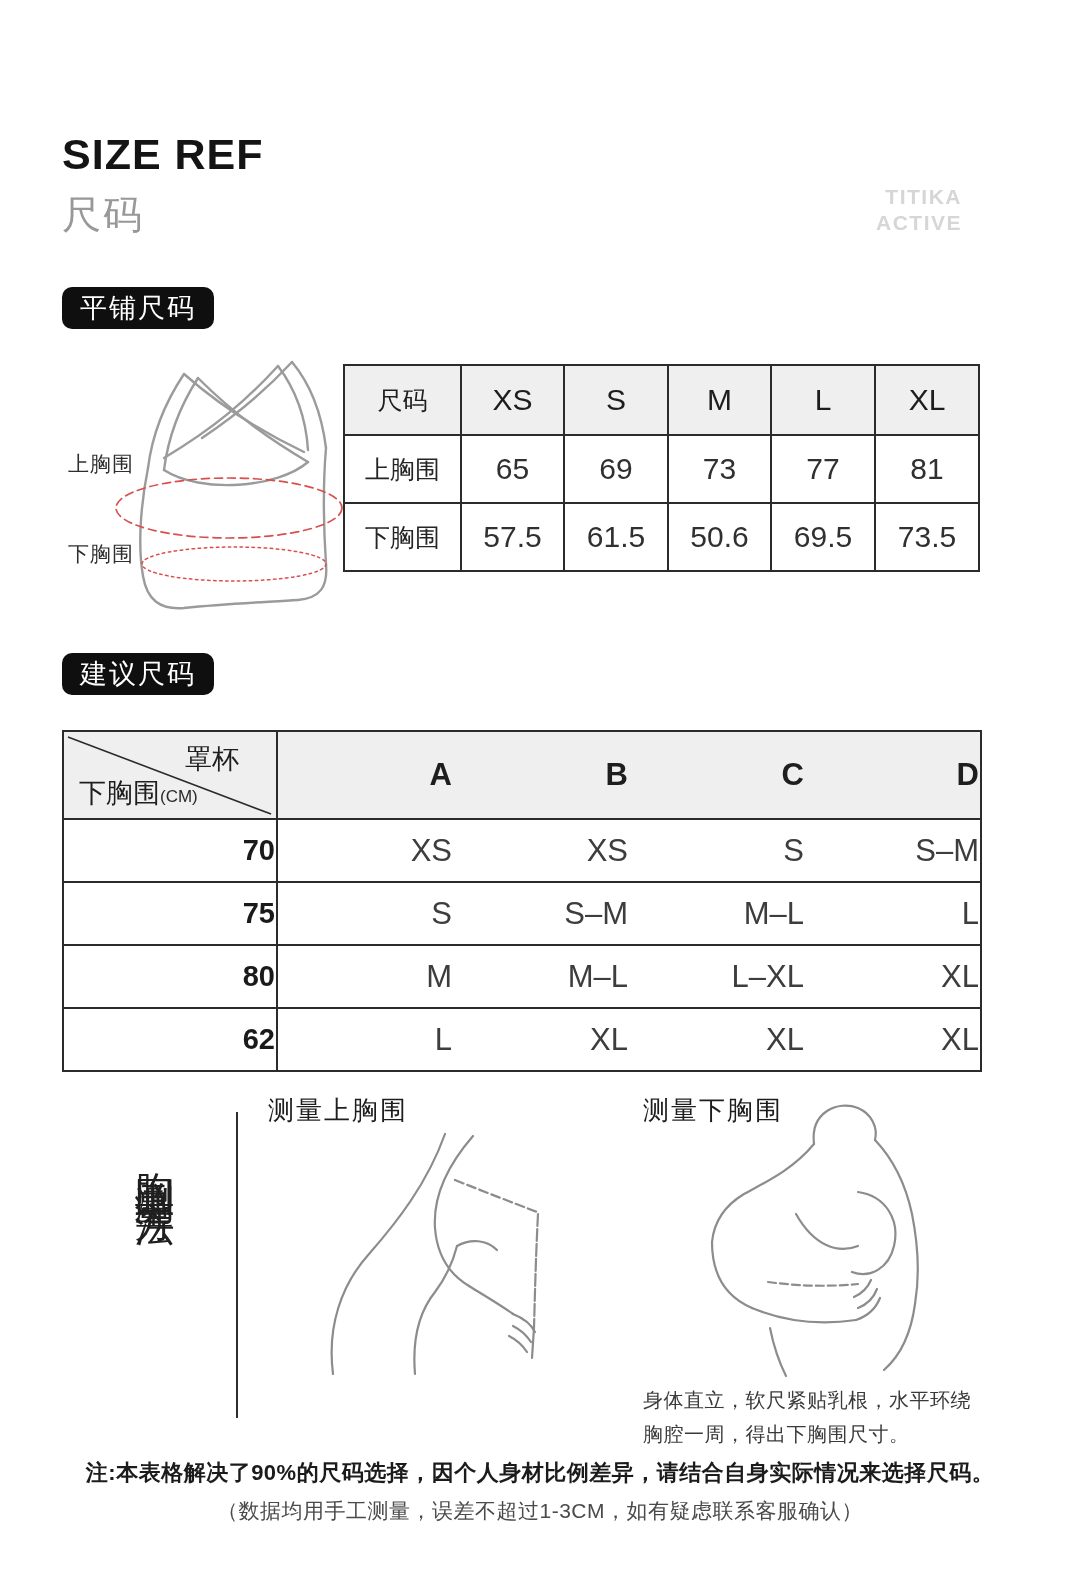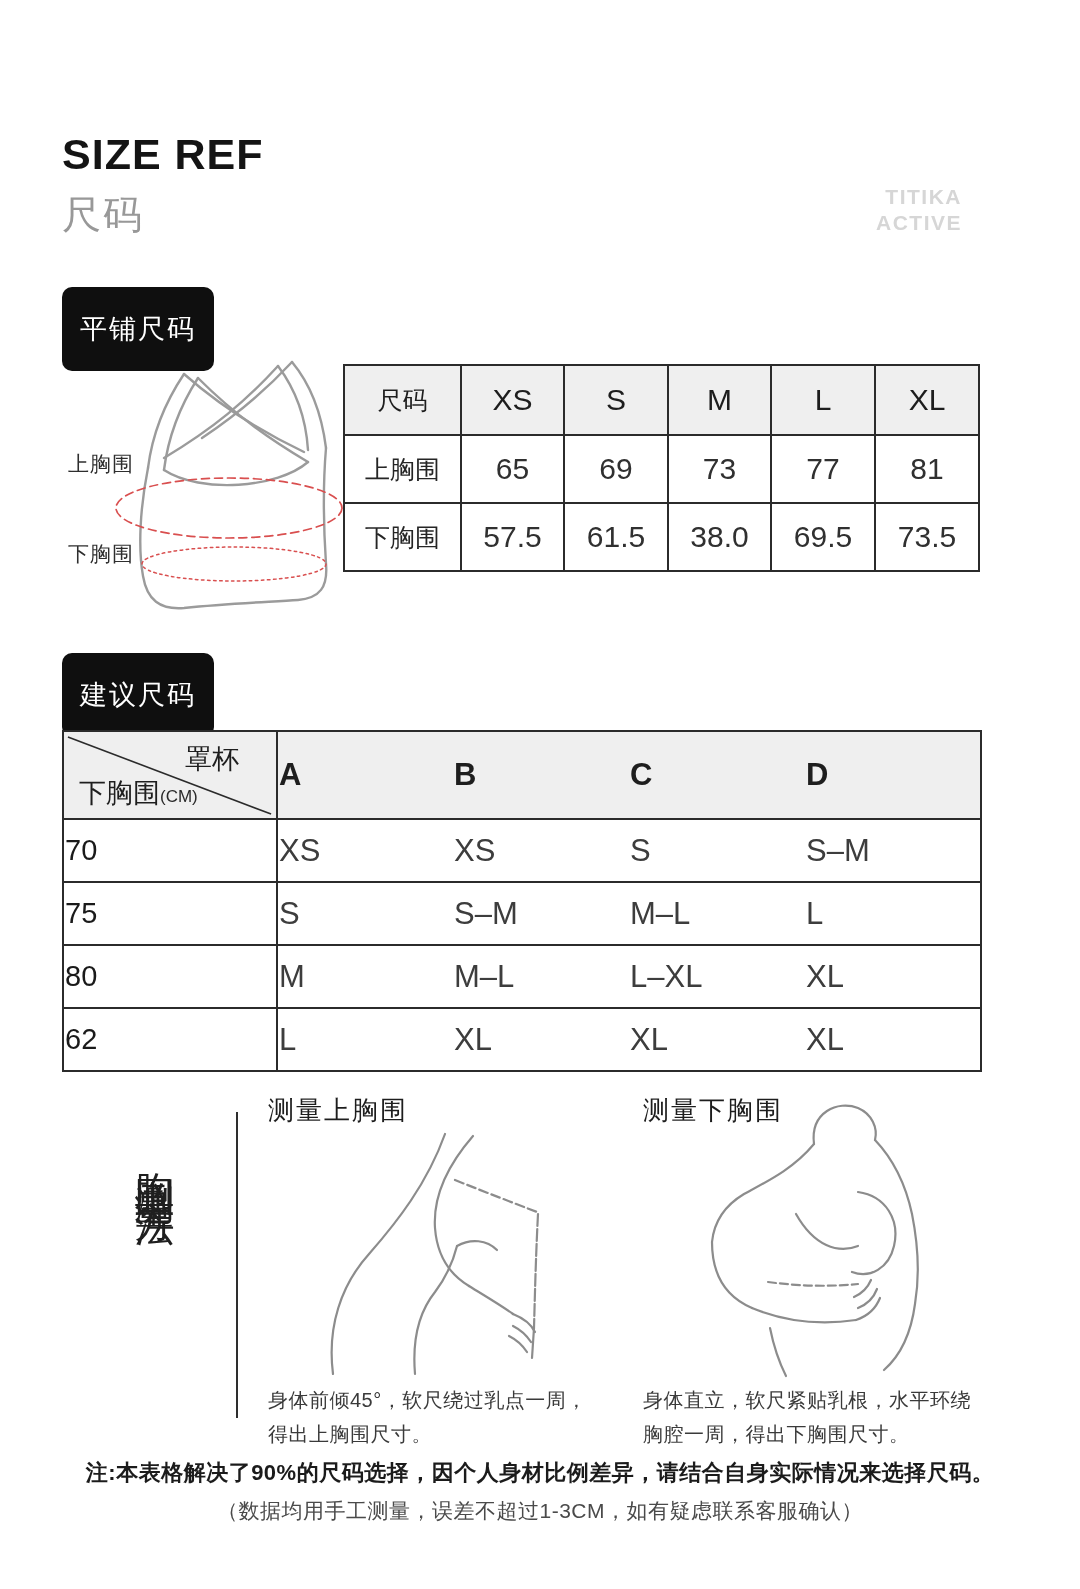--- a/index.html
+++ b/index.html
@@ -10,40 +10,40 @@
   .abs { position:absolute; }
 
   
   .title-en { font-size:43px; font-weight:700; letter-spacing:1px; color:#141414; }
   .title-zh { font-size:39px; color:#989898; letter-spacing:2px; }
   .brand { text-align:right; font-weight:700; font-size:21px; line-height:26px; letter-spacing:1.5px; color:#d6d6d6; }
 
   
   .badge {
     display:inline-block; background:#0f0f0f; color:#ffffff;
-    font-size:27px; letter-spacing:2px; padding:24px 18px; border-radius:10px;
+    font-size:27px; letter-spacing:2px; padding:3px 18px; border-radius:10px;
   }
 
   
   table.t1 { border-collapse:collapse; table-layout:fixed; width:635px; }
   .t1 td {
     border:2px solid #2b2b2b; text-align:center; vertical-align:middle;
     height:64px; font-size:30px; color:#303030;
   }
   .t1 tr.hd td { background:#efefef; height:66px; font-weight:500; color:#1d1d1d; }
   .t1 td.cn { font-size:25px; font-weight:400; color:#252525; }
 
   
   table.t2 { border-collapse:collapse; table-layout:fixed; width:918px; border:2px solid #2b2b2b; }
-  .t2 td { border-top:2px solid #2b2b2b; text-align:left; vertical-align:middle; }
+  .t2 td { border-top:2px solid #2b2b2b; text-align:right; vertical-align:middle; }
   .t2 td.rh { border-right:2px solid #2b2b2b; }
   .t2 tr.hd td { background:#efefef; height:84px; border-top:none; }
   .t2 tr.bd td { height:59px; }
   .t2 .colhead { font-size:31px; font-weight:600; color:#1e1e1e; }
-  .t2 .band { font-size:29px; font-weight:400; color:#1a1a1a; }
+  .t2 .band { font-size:29px; font-weight:700; color:#1a1a1a; }
   .t2 .val { font-size:31px; font-weight:400; color:#3d3d3d; }
   .corner { position:relative; width:100%; height:84px; }
   .corner svg { position:absolute; left:0; top:0; width:100%; height:100%; }
   .corner .cup { position:absolute; right:36px; top:8px; font-size:27px; color:#1e1e1e; }
   .corner .ub { position:absolute; left:14px; bottom:6px; font-size:27px; color:#1e1e1e; }
   .corner .unit { font-size:17px; color:#2a2a2a; }
 
   
   .bustlabel { font-size:21px; color:#2e2e2e; letter-spacing:1px; }
 
@@ -122,21 +122,21 @@
       <td>65</td>
       <td>69</td>
       <td>73</td>
       <td>77</td>
       <td>81</td>
     </tr>
     <tr>
       <td class="cn">下胸围</td>
       <td>57.5</td>
       <td>61.5</td>
-      <td>38.0</td>
+      <td>50.6</td>
       <td>69.5</td>
       <td>73.5</td>
     </tr>
   </tbody>
     </table>
 
   <div class="abs badge" style="left:62px; top:653px;">建议尺码</div>
 
   <table class="t2 abs" style="left:62px; top:730px;">
     <colgroup>
@@ -203,24 +203,20 @@
       <path d="M120,252 C117,216 124,190 140,170 C152,154 158,140 162,124"></path>
       <path d="M178,14 C152,44 138,76 140,106 C142,132 154,152 174,164"></path>
       <path d="M174,164 C190,174 204,182 218,192"></path>
       <path d="M218,192 C228,196 236,202 240,210 M218,204 C226,208 232,214 236,220 M214,214 C222,218 228,224 232,230"></path>
       <path d="M162,124 C176,116 192,118 202,128"></path>
       <path d="M160,58 C190,70 216,80 242,90" stroke-dasharray="9 4"></path>
       <path d="M243,92 C241,130 240,168 239,206" stroke-dasharray="12 3"></path>
       <path d="M239,206 L237,236"></path>
     </g>
   </svg>
-  <div class="abs mcap" style="left:268px; top:1383px;">
-    <div>身体前倾45°，软尺绕过乳点一周，</div>
-    <div>得出上胸围尺寸。</div>
-  </div>
 
   <div class="abs mhead" style="left:643px; top:1093px;">测量下胸围</div>
   <svg class="abs lineart" style="left:672px; top:1096px;" width="312" height="286" viewBox="0 0 312 286">
     <g stroke="#8c8c8c" stroke-width="2.2">
       <path d="M142,48 C138,16 166,4 186,12 C200,18 206,32 203,44"></path>
       <path d="M142,48 C122,72 98,84 72,98 C52,110 42,126 40,146"></path>
       <path d="M203,44 C222,64 234,90 240,118 C246,148 248,178 243,208 C239,238 228,260 212,274"></path>
       <path d="M40,146 C40,178 52,200 80,212"></path>
       <path d="M80,212 C114,226 150,229 184,224"></path>
       <path d="M184,224 C196,220 204,212 208,202 M186,212 C196,208 202,201 205,193 M182,201 C191,197 196,191 199,184"></path>

